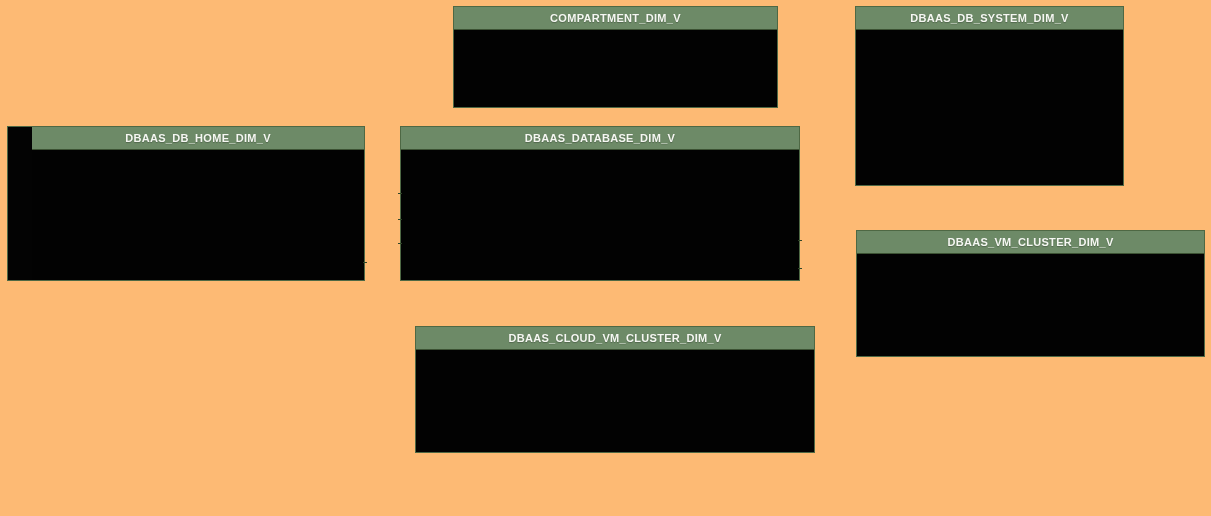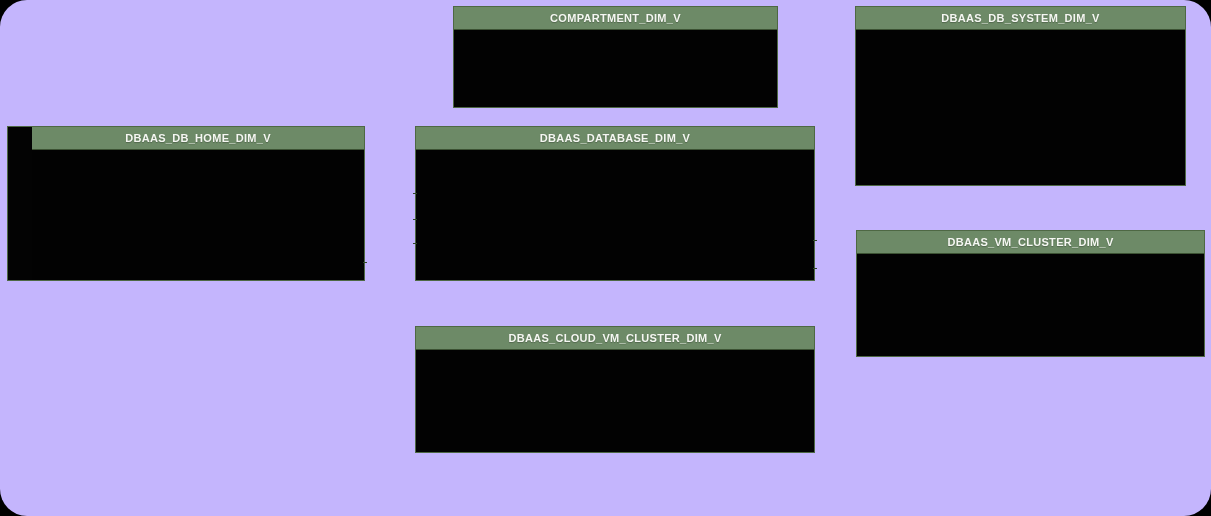--- a/index.html
+++ b/index.html
@@ -4,24 +4,23 @@
 <style>
   html, body {
     margin: 0;
     padding: 0;
     background: #000000;
   }
   #stage {
     position: relative;
     width: 1211px;
     height: 516px;
-    background: #c4b5fd;
+    background: #fdba74;
     overflow: hidden;
     font-family: "Liberation Sans", sans-serif;
-    border-radius: 27px;
   }
   .entity {
     position: absolute;
     box-sizing: border-box;
     border: 1px solid #4e6844;
     background: #030303;
   }
   .entity-header {
     box-sizing: border-box;
     height: 23px;
@@ -39,23 +38,23 @@
     text-shadow: 0 1px 1px rgba(0,0,0,0.25);
     white-space: nowrap;
   }
   .entity-body {
     width: 100%;
     height: calc(100% - 23px);
     background: #020202;
   }
   
   #entity-compartment      { left: 453px; top: 6px;   width: 325px; height: 102px; }
-  #entity-db-system        { left: 855px; top: 6px;   width: 331px; height: 180px; }
+  #entity-db-system        { left: 855px; top: 6px;   width: 269px; height: 180px; }
   #entity-db-home          { left: 7px;   top: 126px; width: 358px; height: 155px; padding-left: 24px; }
-  #entity-database         { left: 415px; top: 126px; width: 400px; height: 155px; }
+  #entity-database         { left: 400px; top: 126px; width: 400px; height: 155px; }
   #entity-vm-cluster       { left: 856px; top: 216px; width: 349px; height: 127px; margin-top: 14px; }
   #entity-cloud-vm-cluster { left: 415px; top: 326px; width: 400px; height: 127px; }
   
   .anchor-tick {
     position: absolute;
     width: 4px;
     height: 1px;
     background: #2f4527;
   }
   .tick-l1 { left: -3px;  top: 66px;  }

